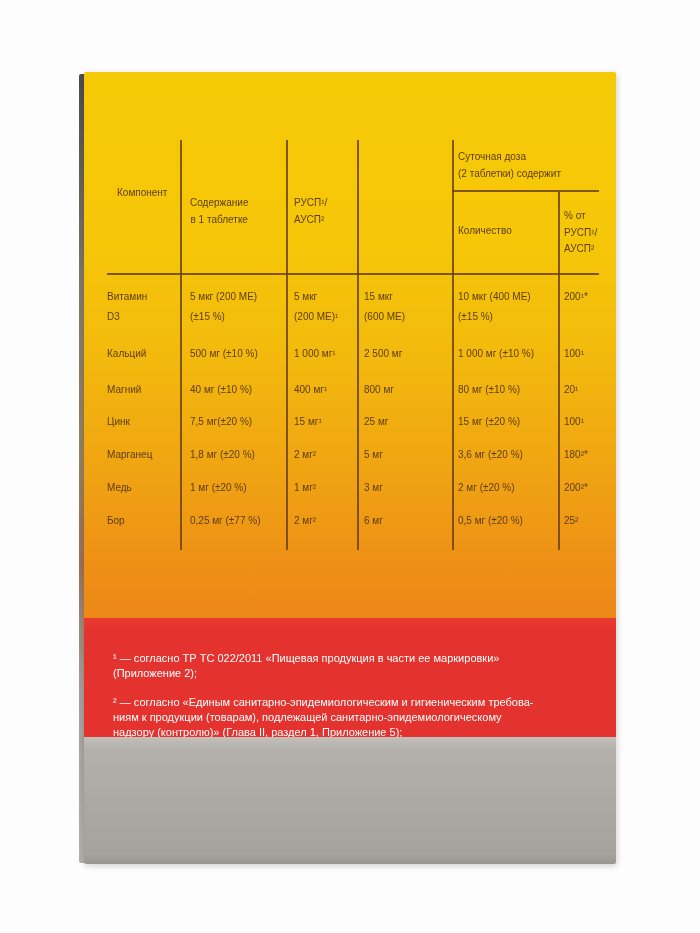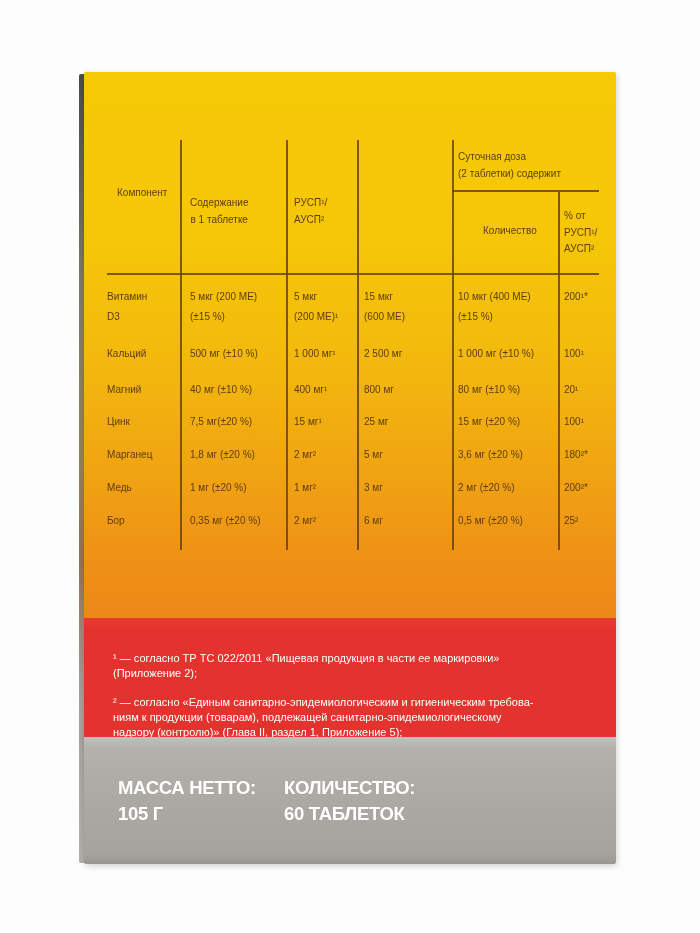--- a/index.html
+++ b/index.html
@@ -61,21 +61,21 @@
   .c3{left:210px;}
   .c4{left:280px;}
   .c5{left:374px;}
   .c6{left:480px;}
   
   .h-component{left:23px;top:113px;margin-left:10px;}
   .h-pertab{left:106px;top:123px;text-align:center;}
   .h-rusp{left:210px;top:123px;}
   .h-upper{left:280px;top:108px;}
   .h-daily{left:374px;top:77px;}
-  .h-qty{left:374px;top:151px;margin-left:25px;}
+  .h-qty{left:374px;top:151px;}
   .h-pct{left:480px;top:136px;}
   
   .footnotes{
     position:absolute;left:29px;top:564px;width:484px;
     color:#ffffff;font-size:11px;line-height:14.8px;
     white-space:pre-line;
   }
   .footnote{margin:0;padding:0;}
   
   .bottom-item{
@@ -167,38 +167,34 @@
       <div class="trow" style="top:406px">
         <div class="tcell c1">Медь</div>
         <div class="tcell c2">1 мг (±20 %)</div>
         <div class="tcell c3">1 мг²</div>
         <div class="tcell c4">3 мг</div>
         <div class="tcell c5">2 мг (±20 %)</div>
         <div class="tcell c6">200²*</div>
       </div>
       <div class="trow" style="top:439px">
         <div class="tcell c1">Бор</div>
-        <div class="tcell c2">0,35 мг (±20 %)</div>
+        <div class="tcell c2">0,25 мг (±77 %)</div>
         <div class="tcell c3">2 мг²</div>
         <div class="tcell c4">6 мг</div>
         <div class="tcell c5">0,5 мг (±20 %)</div>
         <div class="tcell c6">25²</div>
       </div>
     </div>
 
     <div class="panel-red"></div>
     <div class="footnotes">
       <p class="footnote">¹ — согласно ТР ТС 022/2011 «Пищевая продукция в части ее маркировки»
 (Приложение 2);</p>
       <p class="footnote">² — согласно «Единым санитарно-эпидемиологическим и гигиеническим требова-
 ниям к продукции (товарам), подлежащей санитарно-эпидемиологическому
 надзору (контролю)» (Глава II, раздел 1, Приложение 5);</p>
       <p class="footnote">* — не превышает верхний допустимый уровень потребления согласно ².</p>
     </div>
 
     <div class="panel-gray"></div>
-    <div class="bottom-item b1">МАССА НЕТТО:
-105 Г</div>
-    <div class="bottom-item b2">КОЛИЧЕСТВО:
-60 ТАБЛЕТОК</div>
 
   </div>
 </div>
 
 </body></html>

